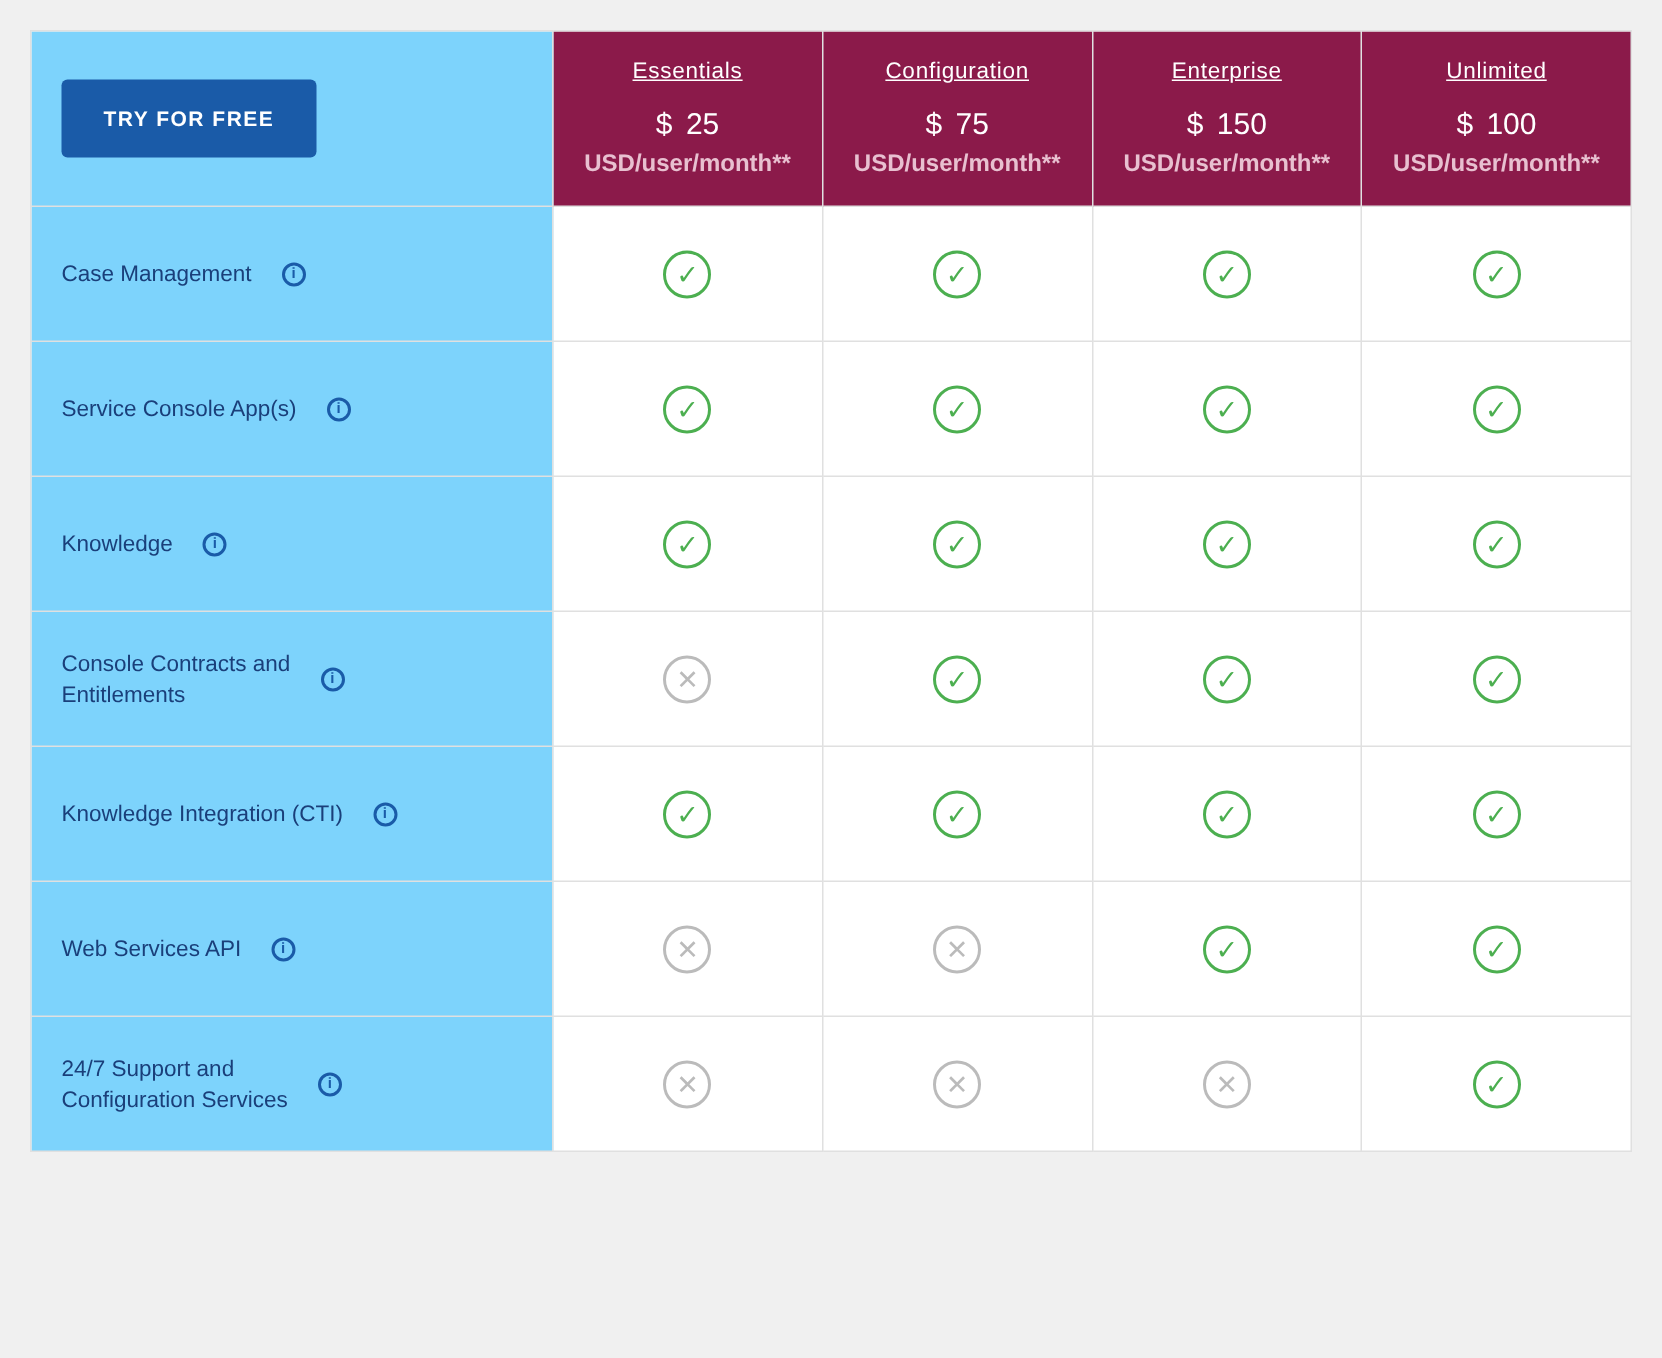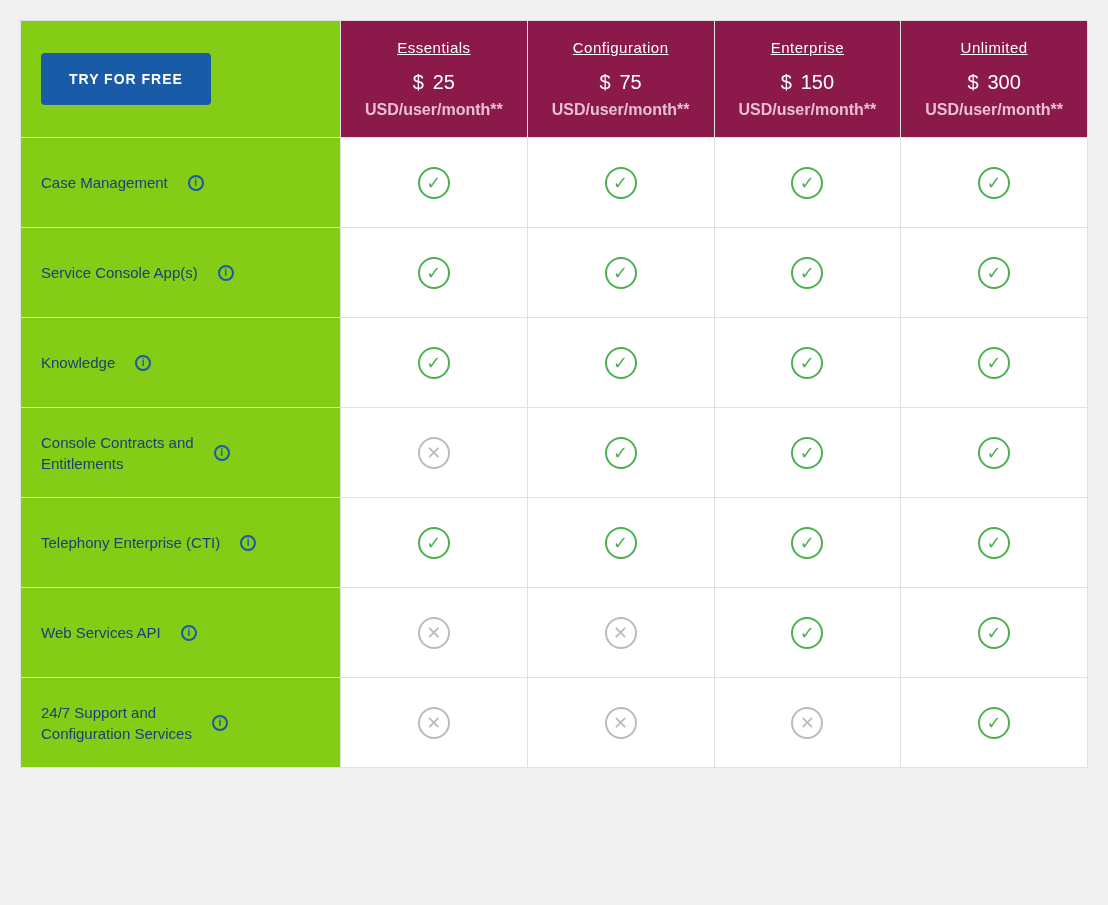--- a/index.html
+++ b/index.html
@@ -21,22 +21,22 @@
     .pricing-table th, .pricing-table td {
       border: 1px solid #e0e0e0;
       text-align: center;
       vertical-align: middle;
       padding: 18px 10px;
     }
     .pricing-table th:first-child,
     .pricing-table td:first-child {
       text-align: left;
       padding-left: 20px;
-      width: 320px;
-      background: #84cc16;
+      width: 348px;
+      background: #7dd3fc;
     }
     .header-cell {
       background: #8b1a4a;
       color: #fff;
       vertical-align: middle;
     }
     .header-cell .plan-name {
       font-size: 15px;
       font-weight: 400;
       letter-spacing: 0.5px;
@@ -147,21 +147,21 @@
         <th class="header-cell">
           <div class="plan-name">Enterprise</div>
           <div class="plan-price">
             <span>$</span> <span>150</span>
           </div>
           <div class="plan-period">USD/user/month**</div>
         </th>
         <th class="header-cell">
           <div class="plan-name">Unlimited</div>
           <div class="plan-price">
-            <span>$</span> <span>300</span>
+            <span>$</span> <span>100</span>
           </div>
           <div class="plan-period">USD/user/month**</div>
         </th>
       </tr>
     </thead>
     <tbody id="features-body">
     <tr>
           <td>
             <div class="feature-label">
               <span style="white-space: pre-line;">Case Management</span>
@@ -206,21 +206,21 @@
             </div>
           </td>
           <td><span class="cross-icon">✕</span></td>
           <td><span class="check-icon">✓</span></td>
           <td><span class="check-icon">✓</span></td>
           <td><span class="check-icon">✓</span></td>
         </tr>
         <tr>
           <td>
             <div class="feature-label">
-              <span style="white-space: pre-line;">Telephony Enterprise (CTI)</span>
+              <span style="white-space: pre-line;">Knowledge Integration (CTI)</span>
               <span class="info-icon">i</span>
             </div>
           </td>
           <td><span class="check-icon">✓</span></td>
           <td><span class="check-icon">✓</span></td>
           <td><span class="check-icon">✓</span></td>
           <td><span class="check-icon">✓</span></td>
         </tr>
         <tr>
           <td>

